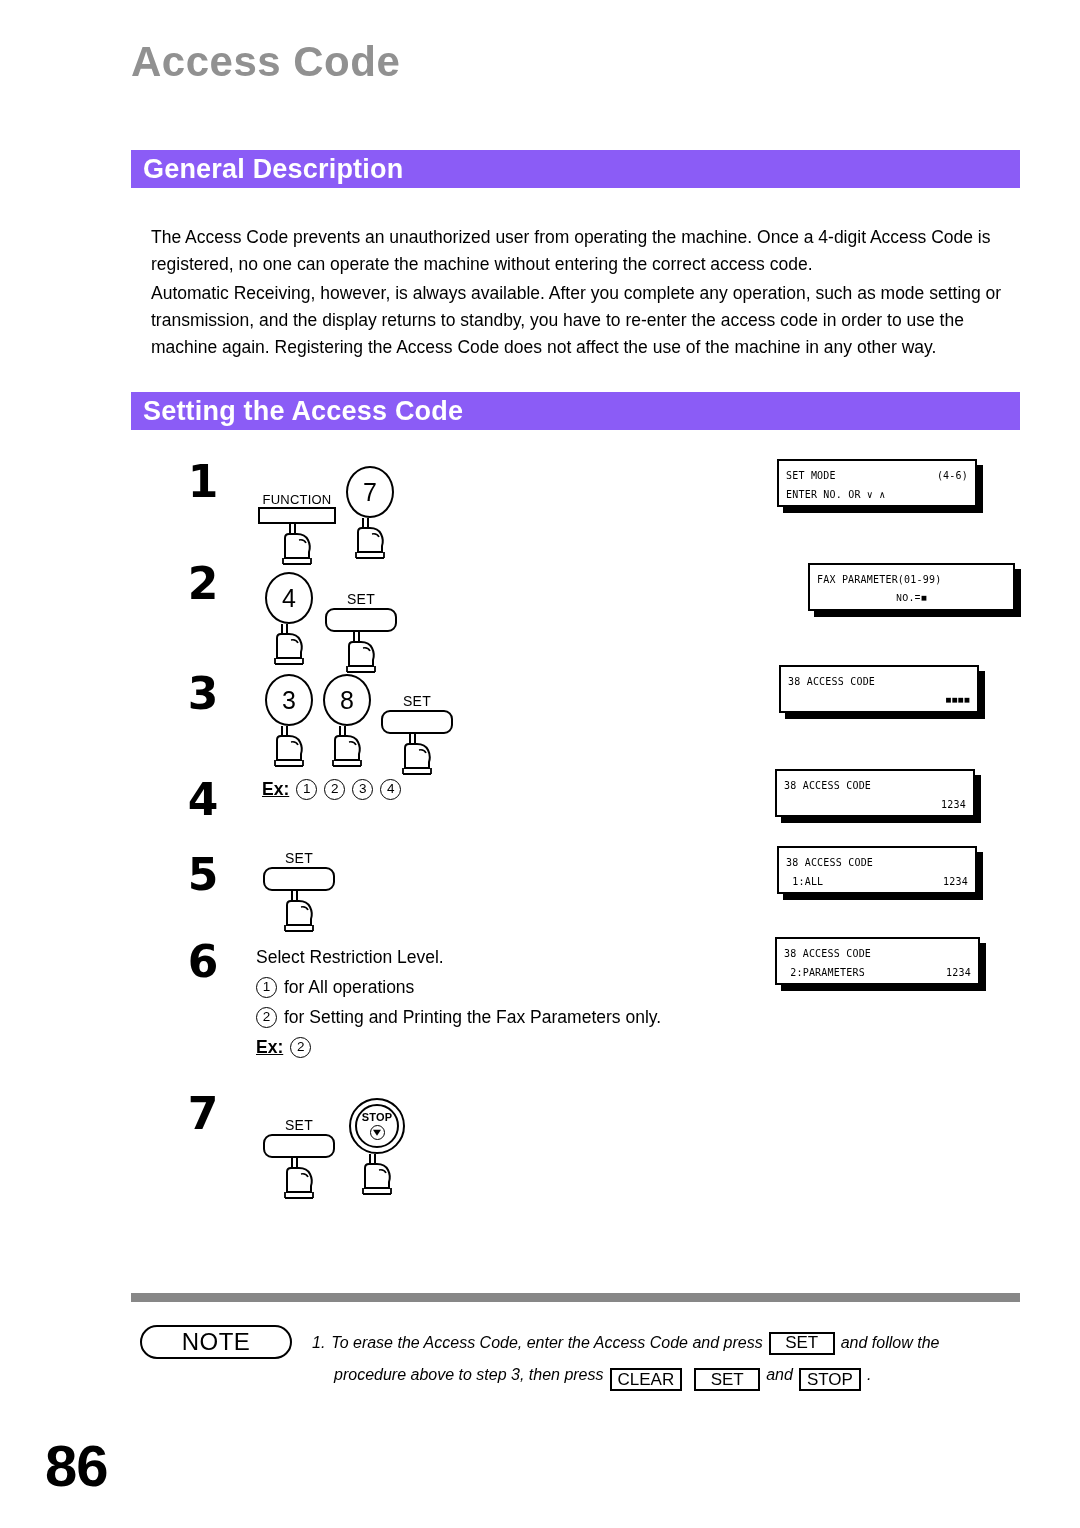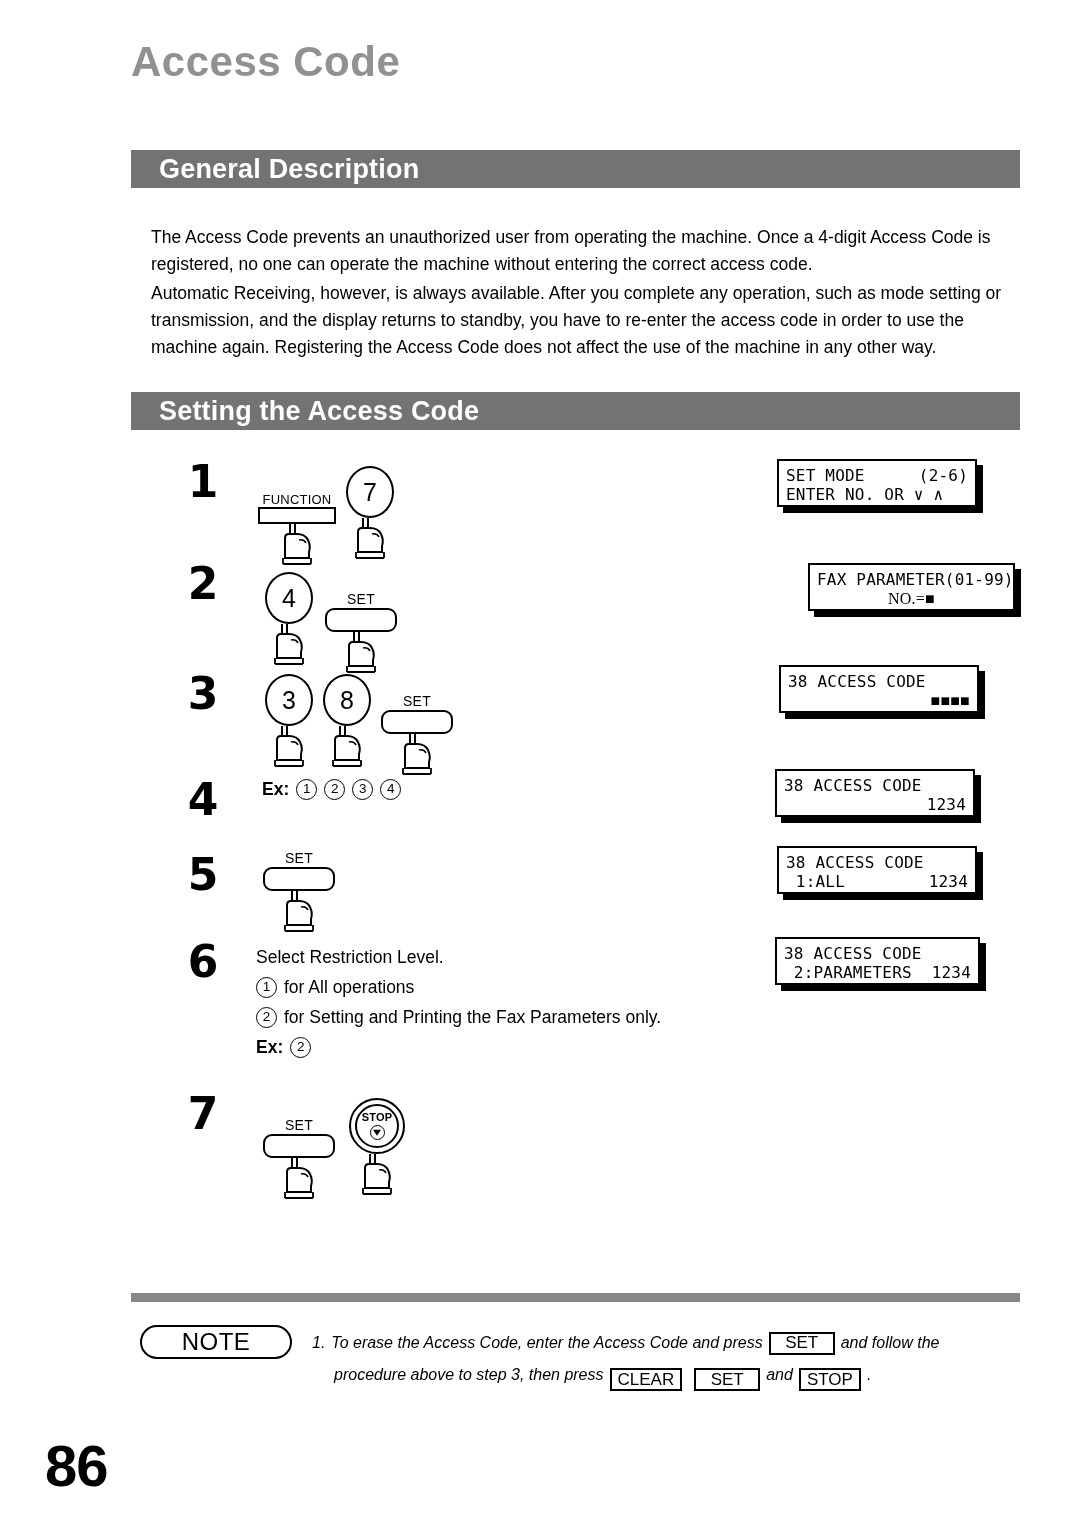--- a/index.html
+++ b/index.html
@@ -26,27 +26,27 @@
     color: #919191;
     letter-spacing: 0.5px;
   }
 
   
   .section-bar {
     position: absolute;
     left: 131px;
     width: 889px;
     height: 38px;
-    background: #737373;
+    background: #8b5cf6;
     color: #ffffff;
     font-size: 27px;
     font-weight: bold;
     display: flex;
     align-items: center;
-    padding-left: 28px;
+    padding-left: 12px;
     box-sizing: border-box;
     letter-spacing: 0.2px;
   }
   #bar-general { top: 150px; }
   #bar-setting { top: 392px; }
 
   
   .para {
     position: absolute;
     left: 151px;
@@ -184,48 +184,48 @@
   
   .lcd {
     position: absolute;
     width: 200px;
     height: 48px;
     border: 2.5px solid #000;
     background: #fff;
     box-sizing: border-box;
     box-shadow: 6px 6px 0 0 #000;
     font-family: "DejaVu Sans Mono", monospace;
-    font-size: 16px;
+    font-size: 10px;
     padding: 5px 7px 0 7px;
     line-height: 19px;
     letter-spacing: 0.2px;
   }
   .lcd-line {
     display: flex;
     justify-content: space-between;
     white-space: pre;
   }
   .lcd-line.center { justify-content: center; }
   .lcd-line.right  { justify-content: flex-end; }
   .lcd-line.left   { justify-content: flex-start; }
-  .blk { font-family: Liberation Serif, serif; }
+  .blk { font-family: Liberation Mono, monospace; }
 
   
   .step-text {
     position: absolute;
     font-size: 17.5px;
     line-height: 30px;
   }
   .ex-line {
     display: flex;
     align-items: center;
     gap: 7px;
     font-size: 17.5px;
   }
-  .ex-label { font-weight: bold; }
+  .ex-label { font-weight: bold; text-decoration: underline; }
   .circ-num {
     display: inline-flex;
     align-items: center;
     justify-content: center;
     width: 21px;
     height: 21px;
     border: 1.6px solid #000;
     border-radius: 50%;
     font-size: 13.5px;
     box-sizing: border-box;
@@ -340,21 +340,21 @@
       <path d="M15 0 L15 14 M20 0 L20 14" stroke="#000" stroke-width="2" fill="none"></path>
       <path d="M10 14 Q10 10 14 10 L22 10 Q30 10 33 16 Q36 22 34 28 L34 34 L10 34 Z" fill="#fff" stroke="#000" stroke-width="2"></path>
       <path d="M24 16 Q29 15 31 19" stroke="#000" stroke-width="1.6" fill="none"></path>
       <path d="M8 34 L8 40 M36 34 L36 40 M8 40 L36 40" stroke="#000" stroke-width="1.8" fill="none"></path>
     </svg>
   </div>
 </div>
 <div class="lcd" style="left:777px; top:459px;">
   <div class="lcd-line">
     <span>SET MODE</span>
-    <span>(2-6)</span>
+    <span>(4-6)</span>
   </div>
   <div class="lcd-line left">
     <span>ENTER NO. OR ∨ ∧</span>
   </div>
 </div>
 
 <div class="step-num" style="left:180px; top:562px;">2</div>
 <div class="keyrow" style="left:265px; top:572px; gap:12px;">
   <div class="key-wrap">
     <div class="key-circle">

